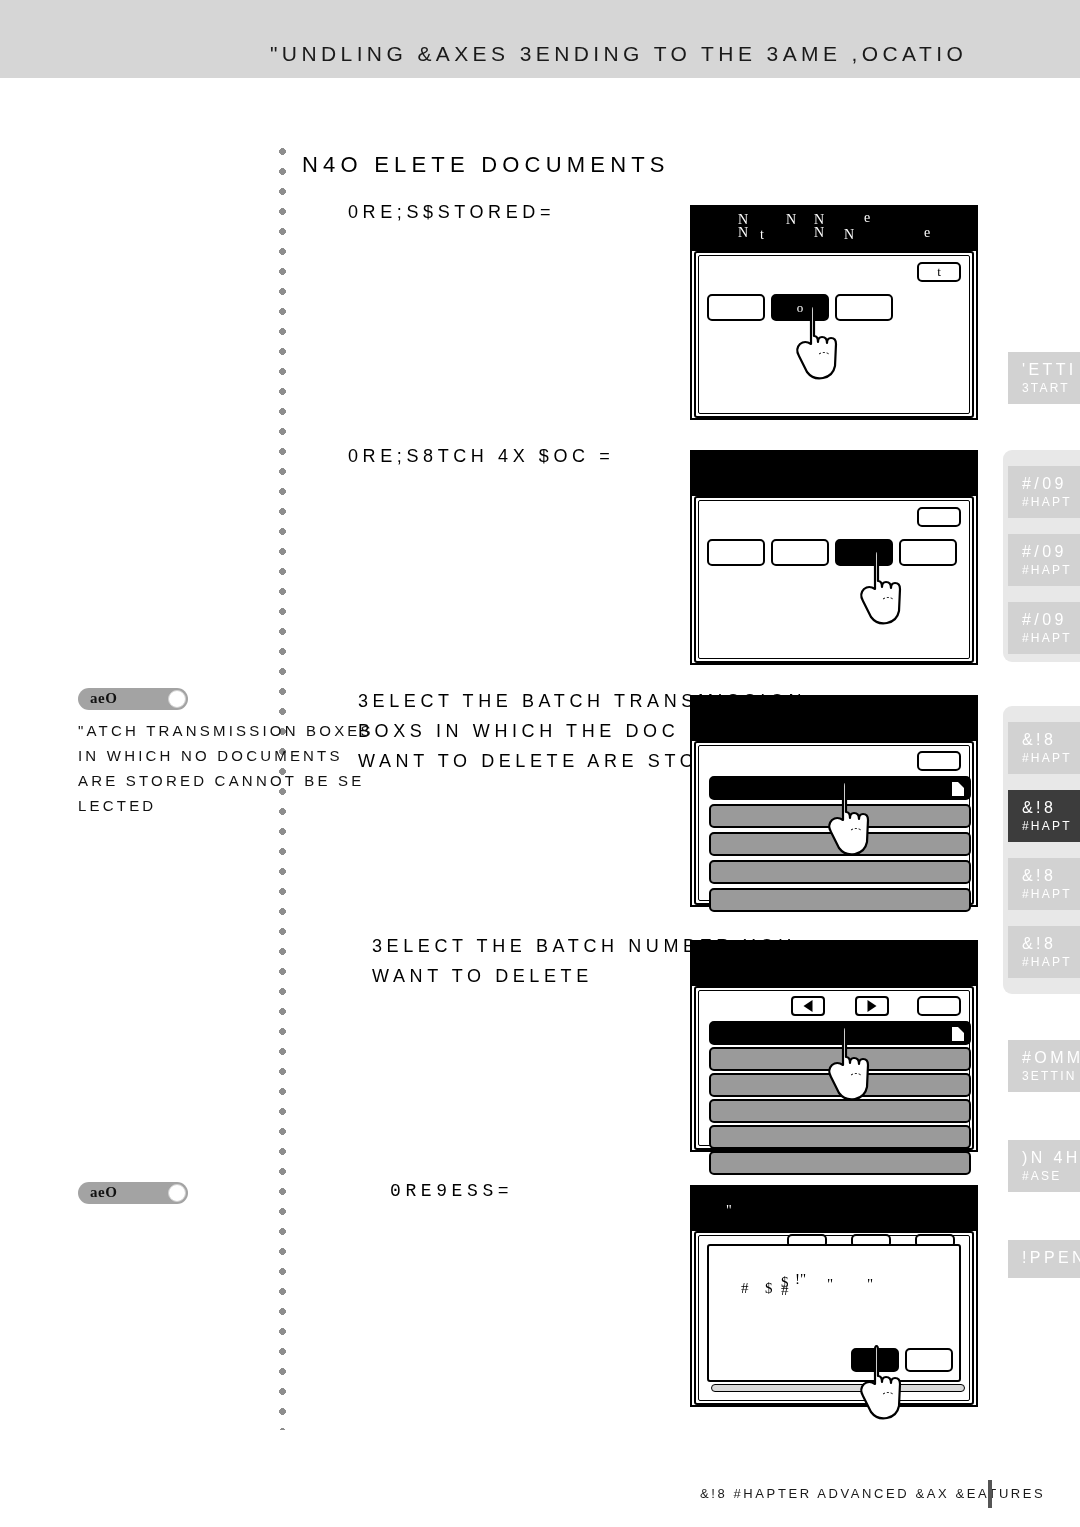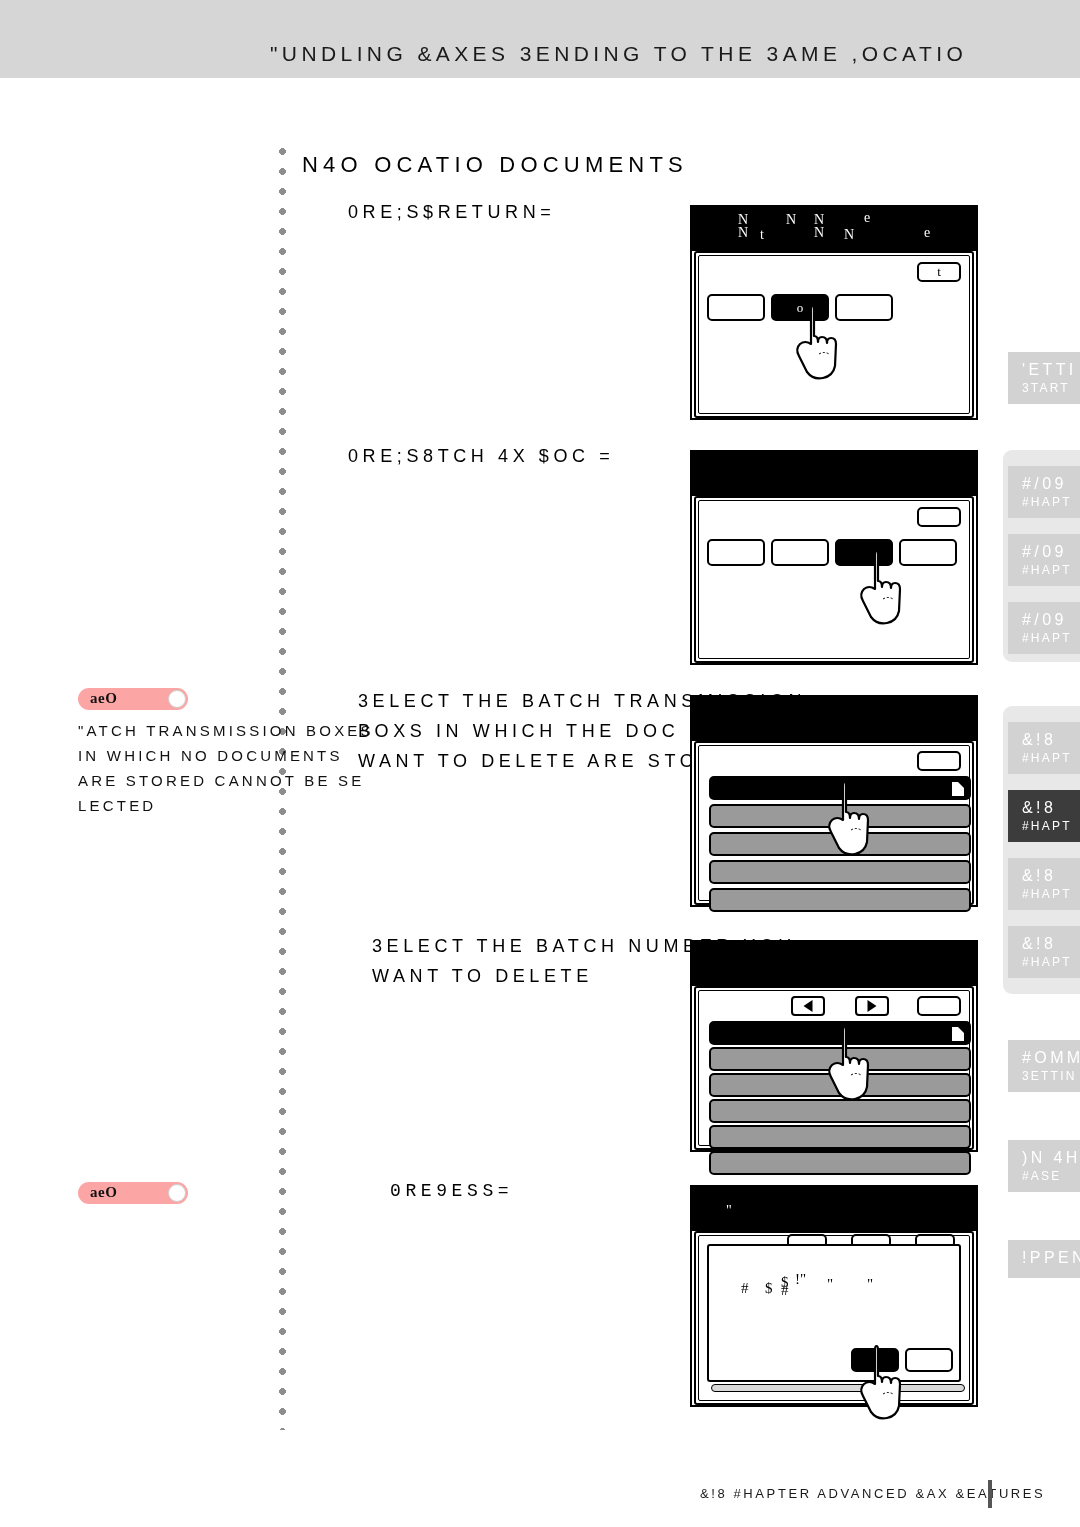--- a/index.html
+++ b/index.html
@@ -46,21 +46,21 @@
   .s1 { left:348px; top:197px; }
   .s2 { left:348px; top:441px; }
   .s3 { left:358px; top:686px; width:620px; }
   .s4 { left:372px; top:931px; width:600px; }
   .s5 { left:390px; top:1176px;font-family:Liberation Mono, monospace; }
 
   
   .note { position:absolute; width:300px; }
   .note-badge {
     width:110px; height:22px; border-radius:11px;
-    background:#fca5a5; position:relative;
+    background:#a3a3a3; position:relative;
   }
   .note-badge .nb-label {
     position:absolute; left:12px; top:2px;
     font-family:"Liberation Serif", serif;
     font-size:15px; font-weight:bold; color:#111; letter-spacing:0.5px;
   }
   .note-badge .nb-knob {
     position:absolute; right:2px; top:2px;
     width:18px; height:18px; border-radius:50%;
     background:#fff; border:1px solid #cfcfcf;
@@ -172,23 +172,23 @@
   .dglyph { position:absolute; font-family:"Liberation Serif", serif; font-size:15px; color:#000; }
 </style>
 </head>
 <body>
 
 <div class="header-band"></div>
 <div class="header-title">"UNDLING &amp;AXES  3ENDING TO THE 3AME ,OCATIO</div>
 
 <div class="dot-rail"></div>
 
-<div class="section-heading">N4O OCATIO DOCUMENTS</div>
-
-<div class="step s1">0RE;S$RETURN=</div>
+<div class="section-heading">N4O ELETE DOCUMENTS</div>
+
+<div class="step s1">0RE;S$STORED=</div>
 <div class="step s2">0RE;S8TCH 4X $OC =</div>
 <div class="step s3">3ELECT THE BATCH TRANSMISSION
 BOXS IN WHICH THE DOC
 WANT TO DELETE ARE STORED</div>
 <div class="step s4">3ELECT THE BATCH NUMBER YOU
 WANT TO DELETE</div>
 <div class="step s5">0RE9ESS=</div>
 
 <div class="note note1">
   <div class="note-badge">

